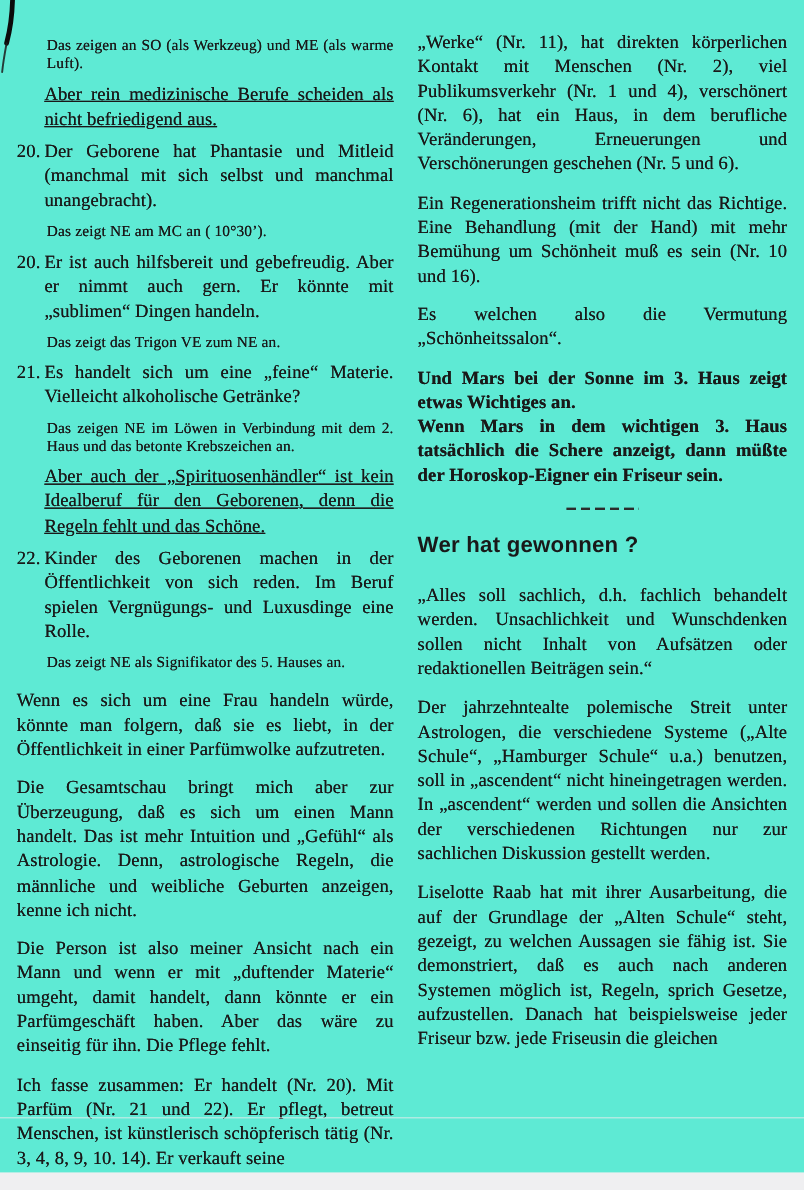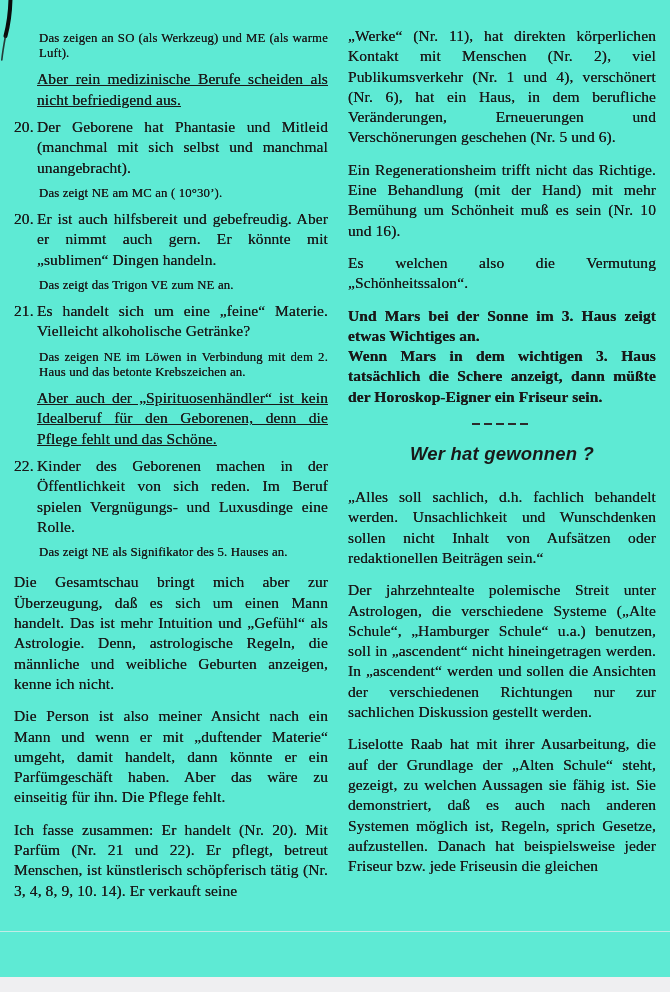--- a/index.html
+++ b/index.html
@@ -34,25 +34,24 @@
   .divider{
     height:2px;width:60px;
     margin:16px auto 18px auto;
     background:repeating-linear-gradient(90deg,#2c2c2c 0 8px,transparent 8px 12px);
   }
   .heading{
     font-family:"Liberation Sans", sans-serif;
     font-weight:bold;
     font-size:18.5px;
     line-height:22px;
-    text-align:center;
+    text-align:left;
     letter-spacing:0.2px;
     margin:6px 0 22px 0;
     text-shadow:none;
-    font-style:italic;
   }
   .scan-mark{position:absolute;left:0;top:0;}
   .edge-line{position:absolute;left:0;right:0;top:931px;height:1px;background:#ededee;opacity:0.7;}
   .bottom-band{position:absolute;left:0;right:0;bottom:0;height:15px;background:#efeff1;}
 </style>
 </head>
 <body>
 
 <div class="page">
 
@@ -72,26 +71,27 @@
     <div class="item">
       <span class="num">20.</span>
       <span class="itext">Er ist auch hilfsbereit und gebefreudig. Aber er nimmt auch gern. Er könnte mit „sublimen“ Dingen handeln.</span>
     </div>
     <div class="note">Das zeigt das Trigon VE zum NE an.</div>
     <div class="item">
       <span class="num">21.</span>
       <span class="itext">Es handelt sich um eine „feine“ Materie. Vielleicht alkoholische Getränke?</span>
     </div>
     <div class="note">Das zeigen NE im Löwen in Verbindung mit dem 2. Haus und das betonte Krebszeichen an.</div>
-    <div class="para-indent">Aber auch der „Spirituosenhändler“ ist kein Idealberuf für den Geborenen, denn die Pflege fehlt und das Schöne.</div>
+    <div class="para-indent">Aber auch der „Spirituosenhändler“ ist kein Idealberuf für den Geborenen, denn die Regeln fehlt und das Schöne.</div>
     <div class="item">
       <span class="num">22.</span>
       <span class="itext">Kinder des Geborenen machen in der Öffentlichkeit von sich reden. Im Beruf spielen Vergnügungs- und Luxusdinge eine Rolle.</span>
     </div>
     <div class="note">Das zeigt NE als Signifikator des 5. Hauses an.</div>
+    <div class="para gap-top">Wenn es sich um eine Frau handeln würde, könnte man folgern, daß sie es liebt, in der Öffentlichkeit in einer Parfümwolke aufzutreten.</div>
     <div class="para">Die Gesamtschau bringt mich aber zur Überzeugung, daß es sich um einen Mann handelt. Das ist mehr Intuition und „Gefühl“ als Astrologie. Denn, astrologische Regeln, die männliche und weibliche Geburten anzeigen, kenne ich nicht.</div>
     <div class="para">Die Person ist also meiner Ansicht nach ein Mann und wenn er mit „duftender Materie“ umgeht, damit handelt, dann könnte er ein Parfümgeschäft haben. Aber das wäre zu einseitig für ihn. Die Pflege fehlt.</div>
     <div class="para">Ich fasse zusammen: Er handelt (Nr. 20). Mit Parfüm (Nr. 21 und 22). Er pflegt, betreut Menschen, ist künstlerisch schöpferisch tätig (Nr. 3, 4, 8, 9, 10. 14). Er verkauft seine</div>
   </div>
 
   <div class="col" id="col-right">
     <div class="para" style="margin-top:0">„Werke“ (Nr. 11), hat direkten körperlichen Kontakt mit Menschen (Nr. 2), viel Publikumsverkehr (Nr. 1 und 4), verschönert (Nr. 6), hat ein Haus, in dem berufliche Veränderungen, Erneuerungen und Verschönerungen geschehen (Nr. 5 und 6).</div>
     <div class="para">Ein Regenerationsheim trifft nicht das Richtige. Eine Behandlung (mit der Hand) mit mehr Bemühung um Schönheit muß es sein (Nr. 10 und 16).</div>
     <div class="para">Es welchen also die Vermutung „Schönheitssalon“.</div>
     <div class="para no-gap-bottom">Und Mars bei der Sonne im 3. Haus zeigt etwas Wichtiges an.</div>

